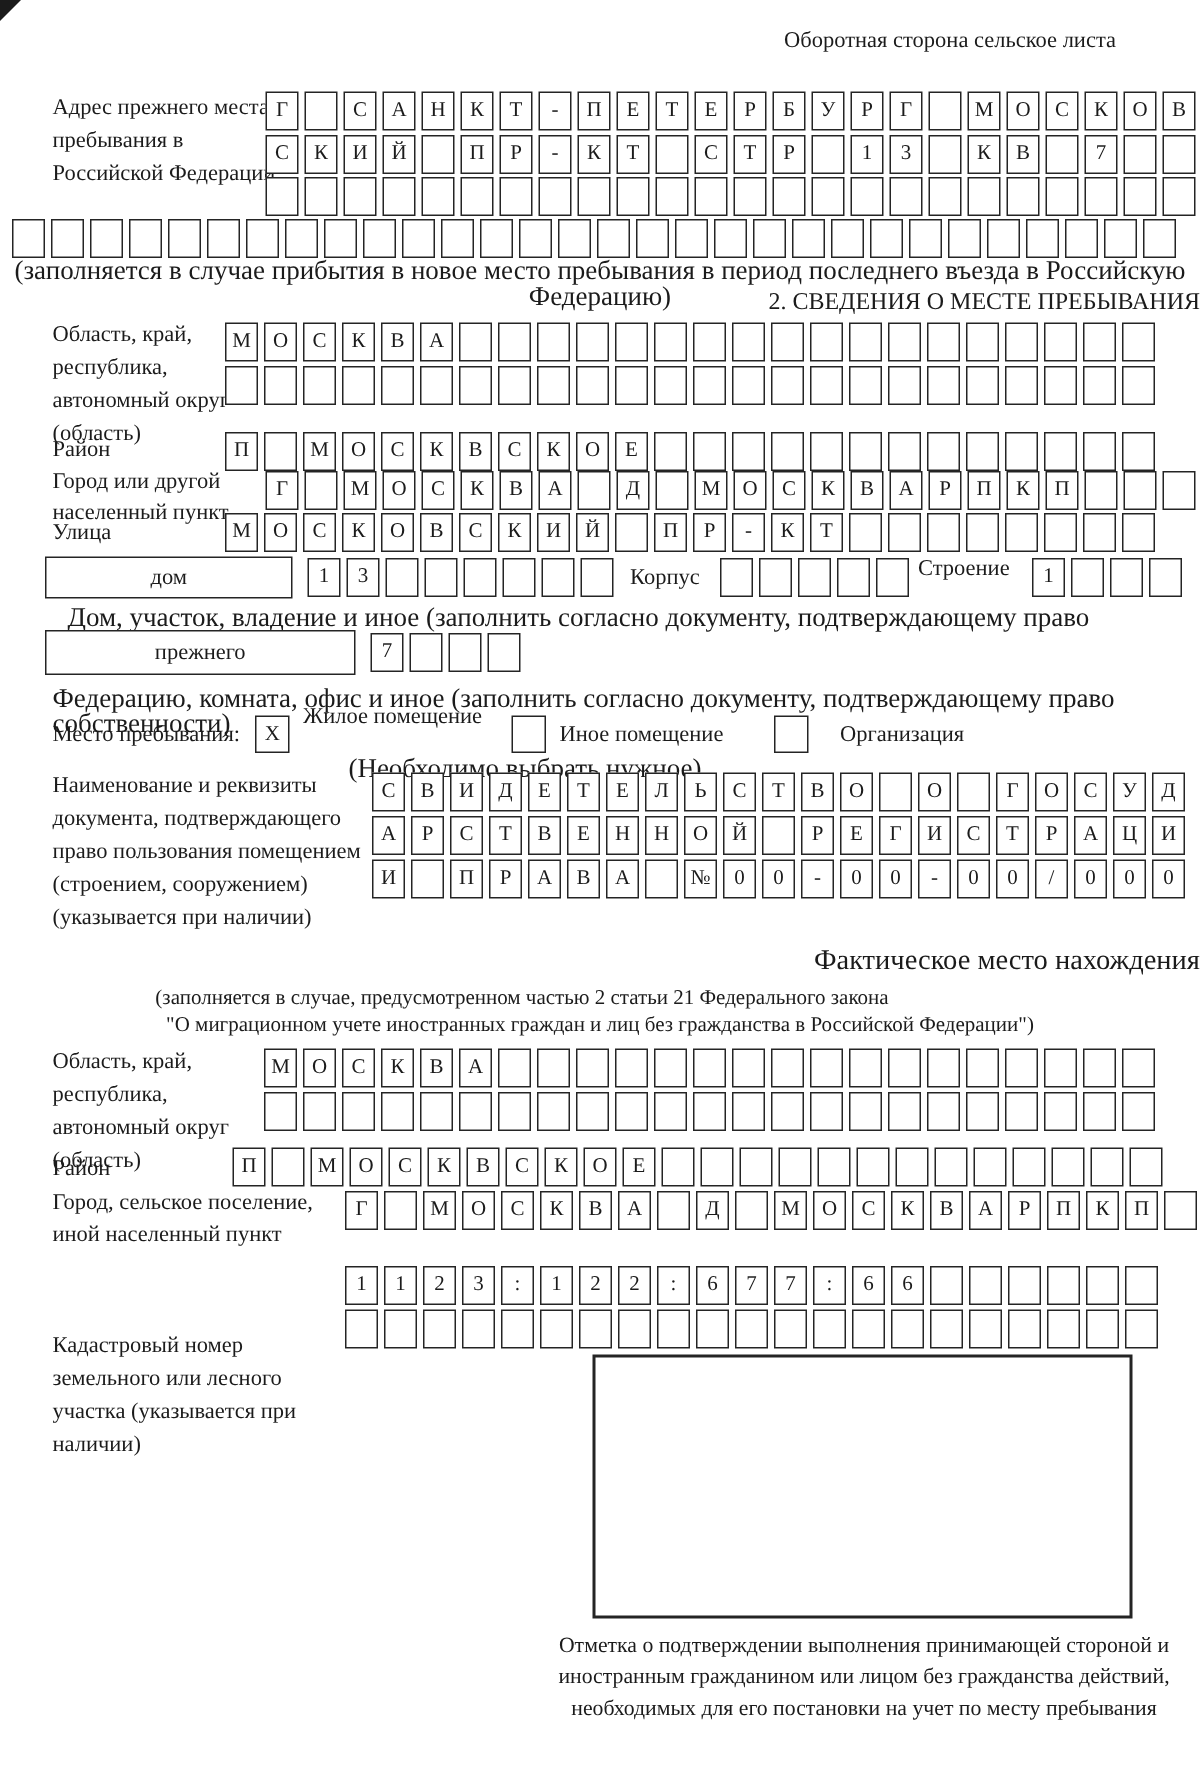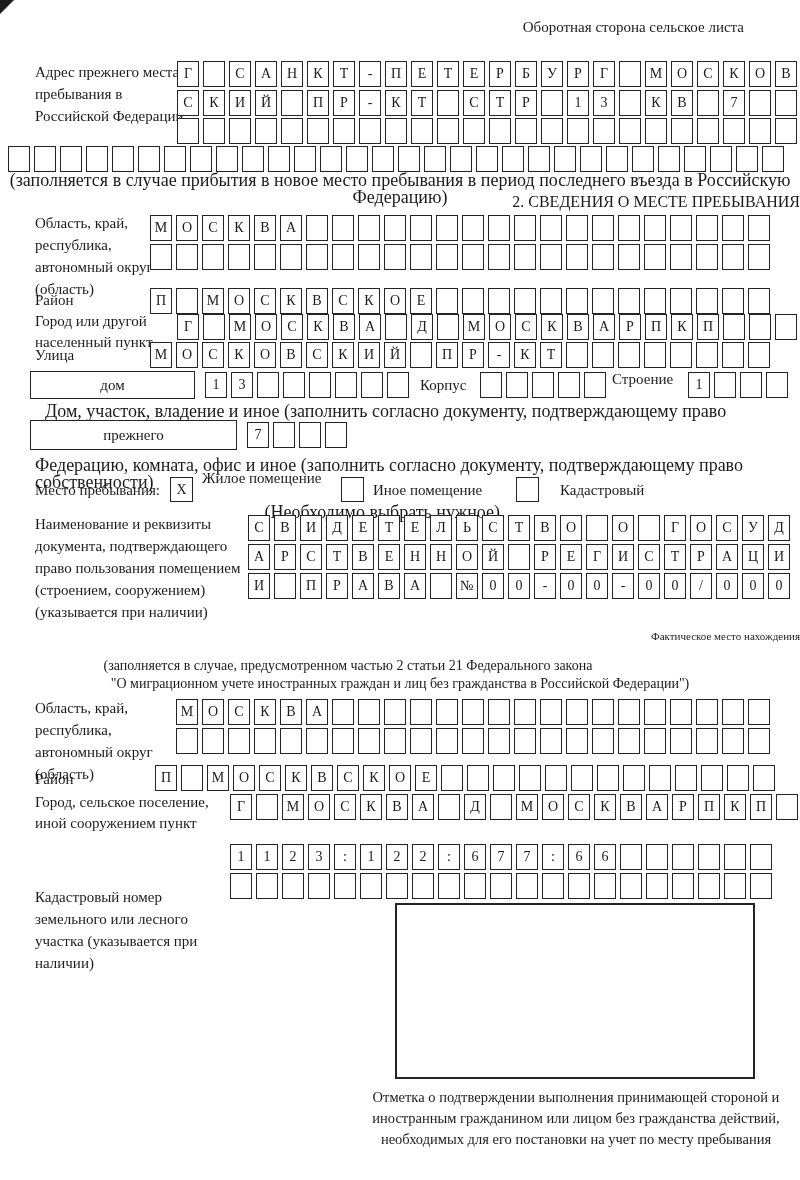--- a/index.html
+++ b/index.html
@@ -328,22 +328,22 @@
     <span class="cell"></span>
   </div>
 <div class="abs note" style="left:35px;top:457px;width:760px;">Федерацию, комната, офис и иное (заполнить согласно документу, подтверждающему право собственности)</div>
 
 <div class="abs label" style="left:35px;top:479px;">Место пребывания:</div>
 <div class="abs checkbox" style="left:170px;top:477px;">X</div>
 <div class="abs label" style="left:202px;top:467px;">Жилое помещение</div>
 <div class="abs checkbox" style="left:341px;top:477px;"></div>
 <div class="abs label" style="left:373px;top:479px;">Иное помещение</div>
 <div class="abs checkbox" style="left:516px;top:477px;"></div>
-<div class="abs label" style="left:560px;top:479px;">Кадастровый</div>
-<div class="abs note center" style="left:200px;top:504px;width:300px;text-align:right;">(Необходимо выбрать нужное)</div>
+<div class="abs label" style="left:560px;top:479px;">Организация</div>
+<div class="abs note center" style="left:200px;top:504px;width:300px;">(Необходимо выбрать нужное)</div>
 
 <div class="abs label" style="left:35px;top:513px;width:215px;">Наименование и реквизиты документа, подтверждающего право пользования помещением (строением, сооружением) (указывается при наличии)</div>
 <div class="abs boxrow" style="left:248px;top:515px;">
     <span class="cell">С</span>
     <span class="cell">В</span>
     <span class="cell">И</span>
     <span class="cell">Д</span>
     <span class="cell">Е</span>
     <span class="cell">Т</span>
     <span class="cell">Е</span>
@@ -402,21 +402,21 @@
     <span class="cell">0</span>
     <span class="cell">-</span>
     <span class="cell">0</span>
     <span class="cell">0</span>
     <span class="cell">/</span>
     <span class="cell">0</span>
     <span class="cell">0</span>
     <span class="cell">0</span>
   </div>
 
-<div class="abs title" style="left:0;top:630px;font-size:11px;">Фактическое место нахождения</div>
+<div class="abs title" style="left:0;top:630px;font-size:19px;">Фактическое место нахождения</div>
 <div class="abs note center" style="left:0;top:657px;width:696px;font-size:14px;">(заполняется в случае, предусмотренном частью 2 статьи 21 Федерального закона</div>
 <div class="abs note center" style="left:0;top:675px;width:800px;font-size:14px;">"О миграционном учете иностранных граждан и лиц без гражданства в Российской Федерации")</div>
 
 <div class="abs label" style="left:35px;top:697px;width:145px;">Область, край, республика, автономный округ (область)</div>
 <div class="abs boxrow" style="left:176px;top:699px;">
     <span class="cell">М</span>
     <span class="cell">О</span>
     <span class="cell">С</span>
     <span class="cell">К</span>
     <span class="cell">В</span>
@@ -486,21 +486,21 @@
     <span class="cell"></span>
     <span class="cell"></span>
     <span class="cell"></span>
     <span class="cell"></span>
     <span class="cell"></span>
     <span class="cell"></span>
     <span class="cell"></span>
     <span class="cell"></span>
   </div>
 
-<div class="abs label" style="left:35px;top:792px;width:200px;line-height:21px;">Город, сельское поселение, иной сооружением пункт</div>
+<div class="abs label" style="left:35px;top:792px;width:200px;line-height:21px;">Город, сельское поселение, иной населенный пункт</div>
 <div class="abs boxrow" style="left:230px;top:794px;">
     <span class="cell">Г</span>
     <span class="cell"></span>
     <span class="cell">М</span>
     <span class="cell">О</span>
     <span class="cell">С</span>
     <span class="cell">К</span>
     <span class="cell">В</span>
     <span class="cell">А</span>
     <span class="cell"></span>

